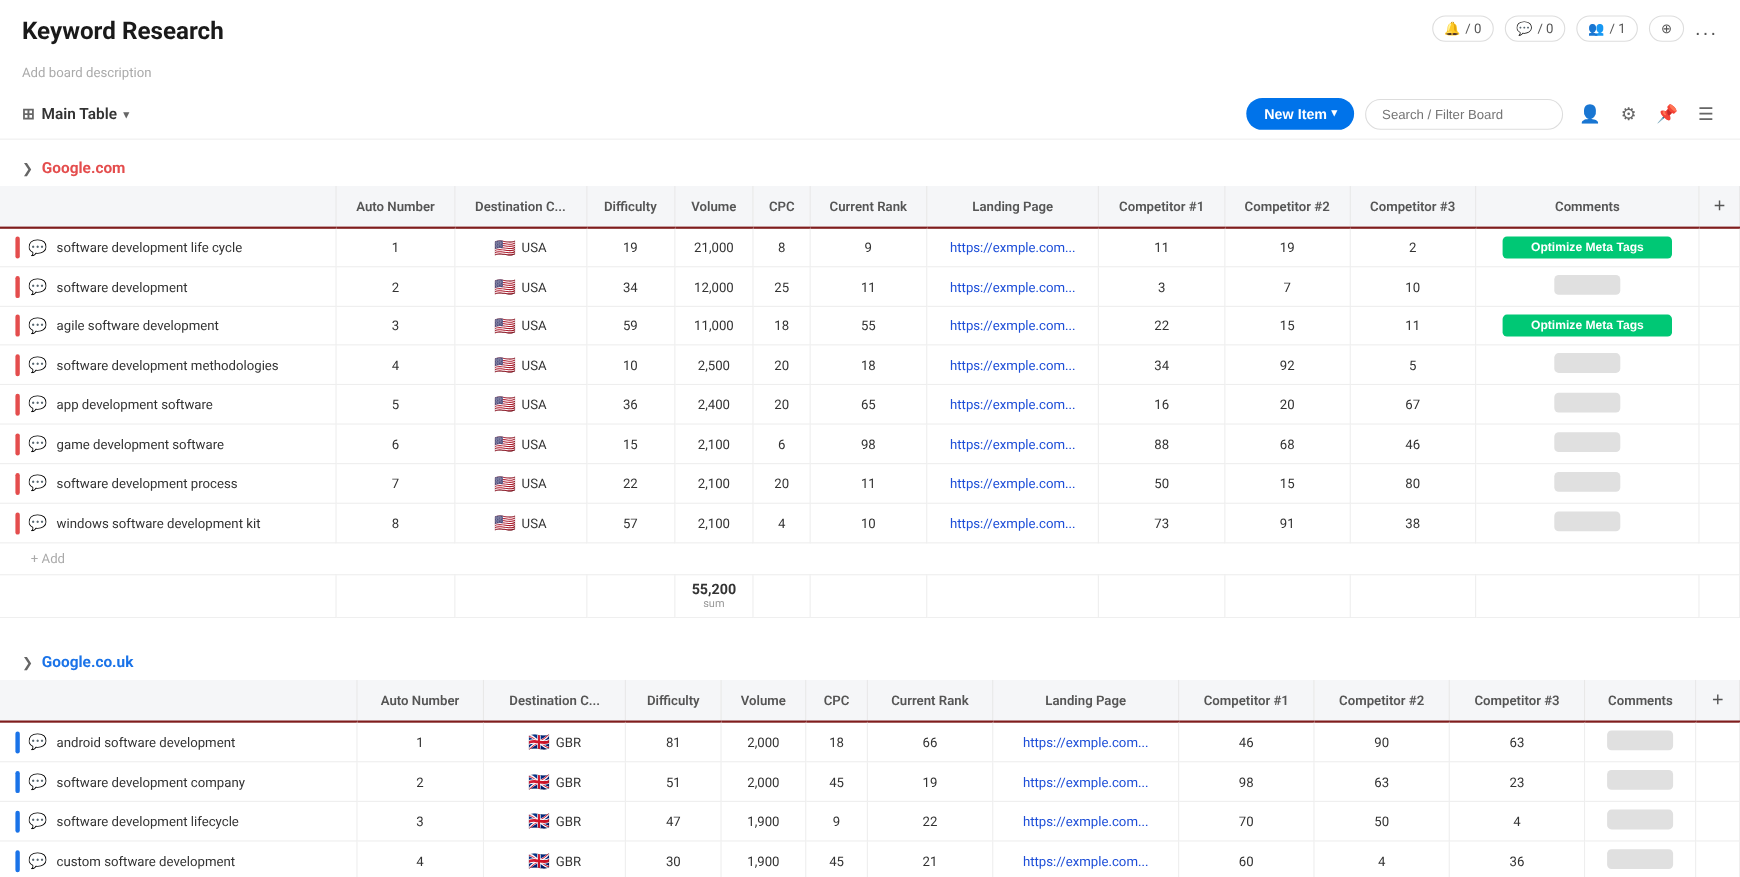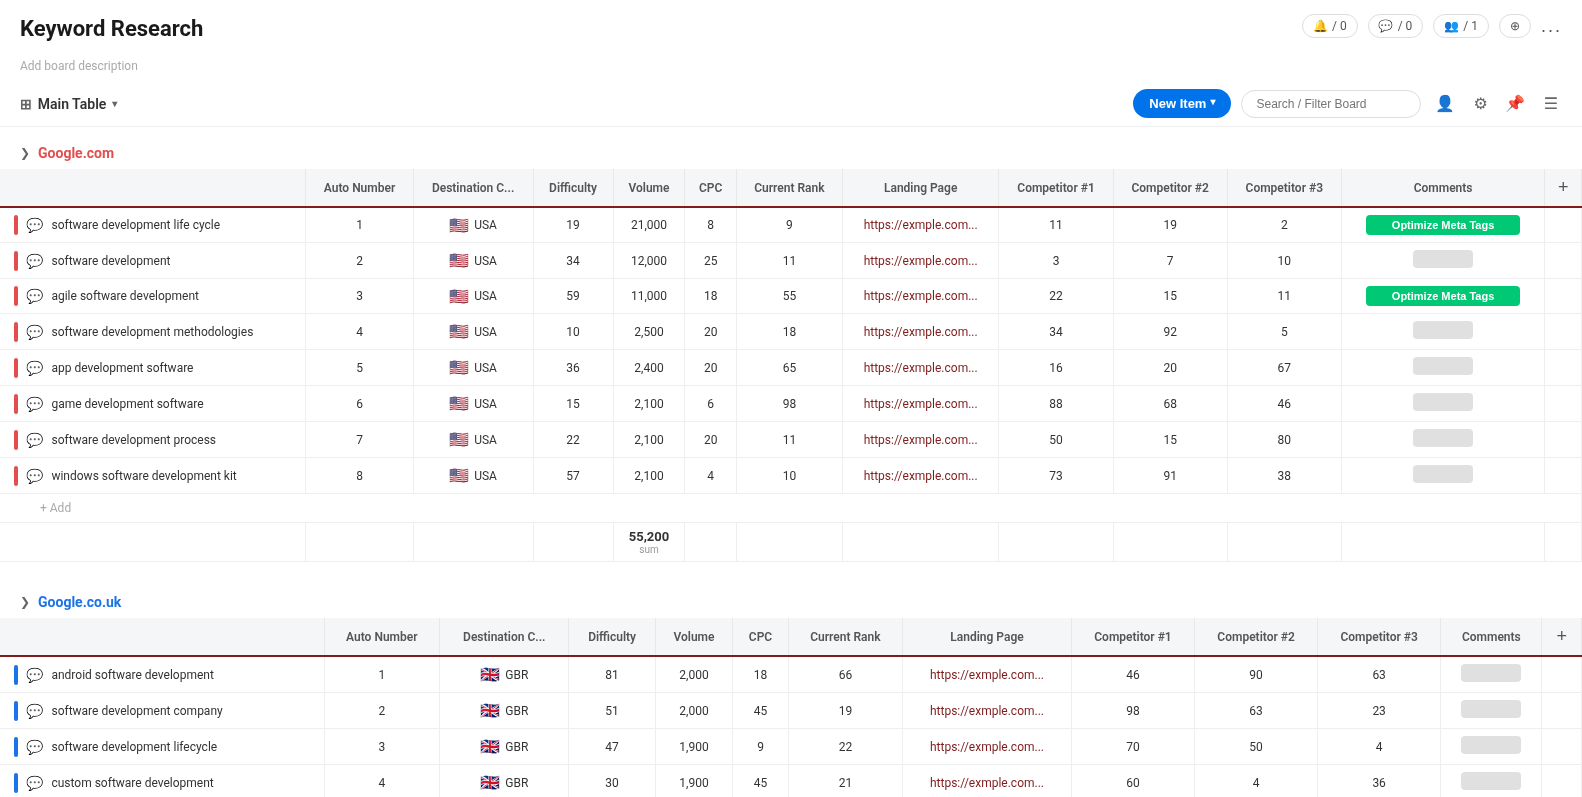--- a/index.html
+++ b/index.html
@@ -43,21 +43,21 @@
 
     .keyword-cell { display: flex; align-items: center; gap: 8px; }
     .group-bar { width: 4px; height: 20px; border-radius: 2px; flex-shrink: 0; }
     .group-bar.red { background: #e44d4d; }
     .group-bar.blue { background: #1a73e8; }
     .comment-icon { color: #bbb; font-size: 14px; cursor: pointer; }
 
     .flag-cell { display: flex; align-items: center; justify-content: center; gap: 5px; }
     .flag { font-size: 16px; }
 
-    .link-cell { color: #7f1d1d; text-decoration: none; font-size: 12px; }
+    .link-cell { color: #1d4ed8; text-decoration: none; font-size: 12px; }
 
     .green-btn { background: #00c875; color: white; border: none; border-radius: 4px; padding: 4px 26px; font-size: 11px; font-weight: 600; cursor: pointer; white-space: nowrap; }
 
     .add-row td { color: #aaa; font-size: 12px; cursor: pointer; }
 
     .sum-row { background: #fff; }
     .sum-row td { font-weight: 700; font-size: 13px; color: #333; padding: 6px 10px; border-bottom: 1px solid #eee; }
     .sum-label { font-size: 10px; font-weight: 400; color: #999; display: block; }
 
     .col-add-btn { background: none; border: none; font-size: 18px; color: #555; cursor: pointer; font-weight: 300; }
@@ -344,21 +344,21 @@
               <td>4</td>
               <td>10</td>
               <td><a class="link-cell" href="#">https://exmple.com...</a></td>
               <td>73</td>
               <td>91</td>
               <td>38</td>
               <td><span class="gray-cell"></span></td>
               <td></td>
             </tr>
             <tr class="add-row">
-              <td colspan="13" style="padding-left: 40px; margin-left: 44px;">+ Add</td>
+              <td colspan="13" style="padding-left: 28px; margin-left: 44px;">+ Add</td>
             </tr>
             <tr class="sum-row">
               <td></td>
               <td></td>
               <td></td>
               <td></td>
               <td><span>55,200</span><span class="sum-label">sum</span></td>
               <td></td>
               <td></td>
               <td></td>

